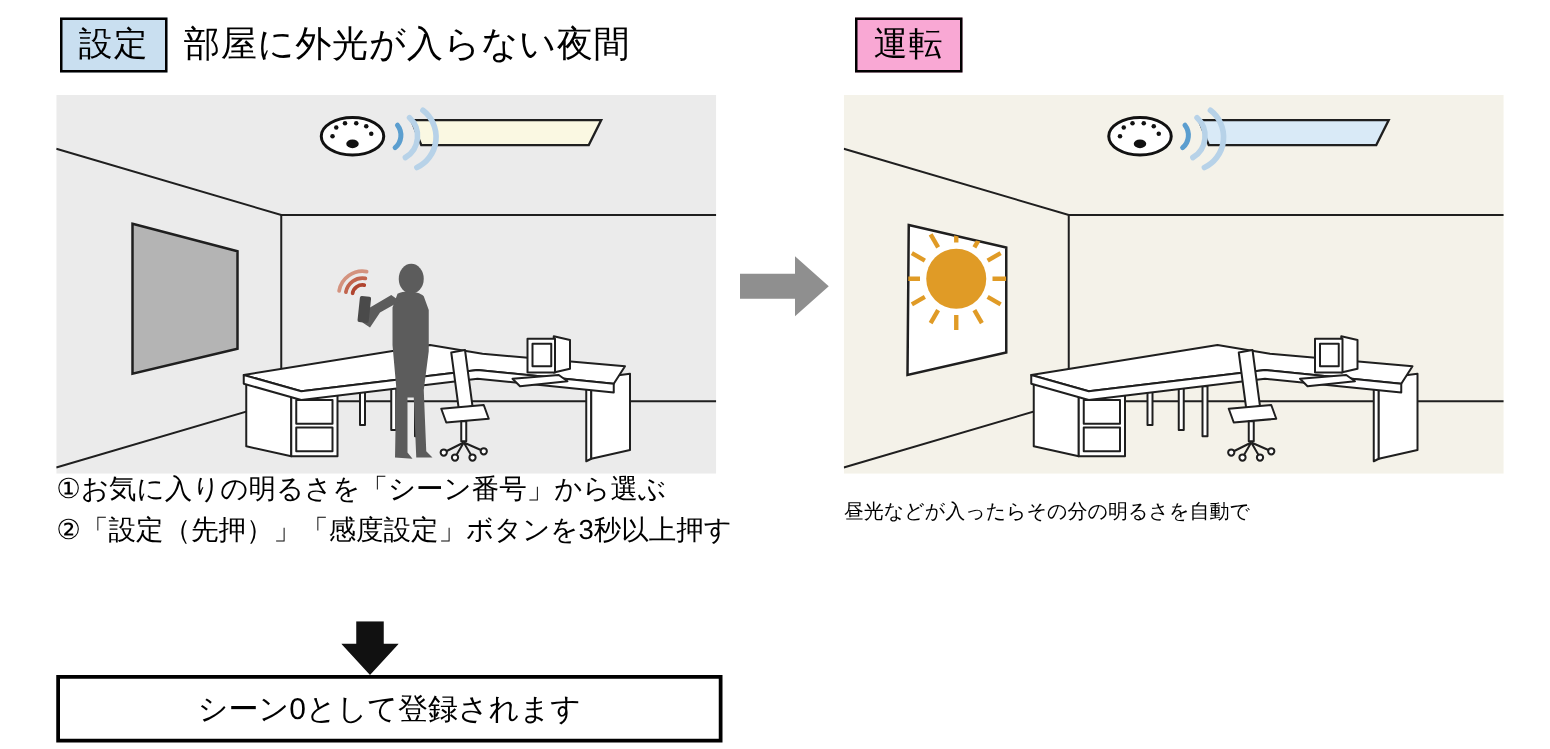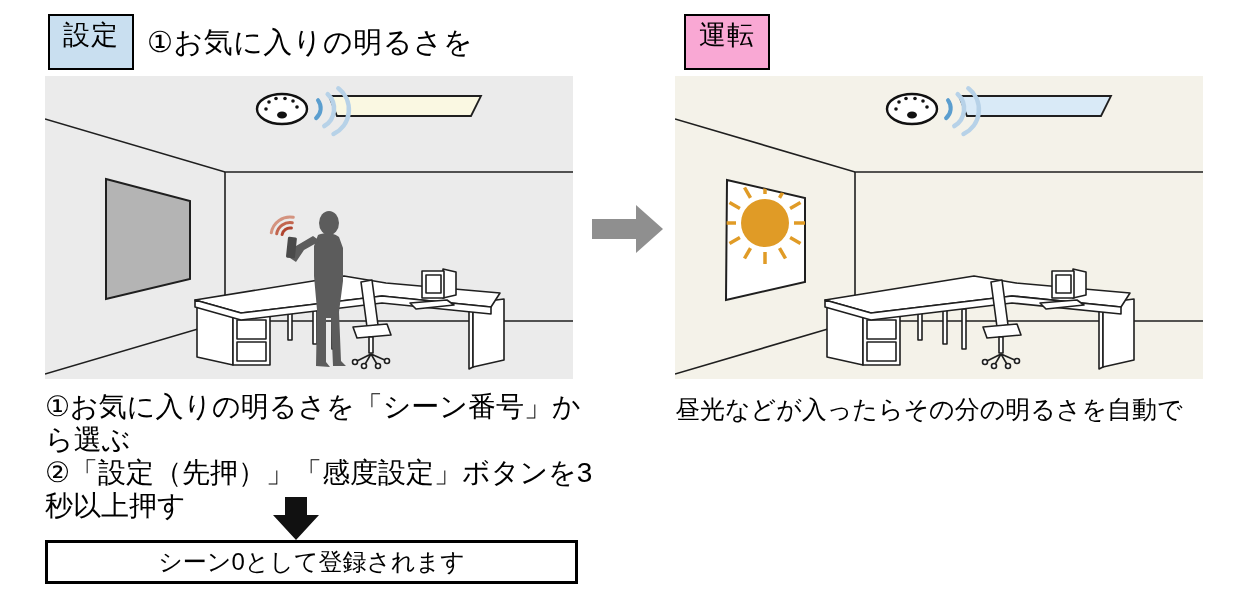--- a/index.html
+++ b/index.html
@@ -2,43 +2,43 @@
 <html><head>
 <meta charset="utf-8">
 <style>
   html,body{margin:0;padding:0;}
   body{
     width:1240px;height:599px;position:relative;background:#ffffff;overflow:hidden;
     font-family:"Liberation Sans","DejaVu Sans",sans-serif;color:#000;
   }
   .panel-header{position:absolute;display:flex;align-items:center;gap:13px;}
   .mode-badge{
-    display:inline-block;border:2.5px solid #000;padding:3px 13px 17px;
+    display:inline-block;border:2.5px solid #000;padding:3px 13px 5px;
     font-size:27px;line-height:32px;letter-spacing:1px;
   }
   .panel-title{font-size:29px;line-height:34px;letter-spacing:0.5px;}
   .room{position:absolute;width:528px;height:303px;}
   .room svg{display:block;width:100%;height:100%;}
-  .instructions{position:absolute;left:45px;top:390px;width:552px;font-size:28px;line-height:33px;}
+  .instructions{position:absolute;left:45px;top:374px;width:552px;font-size:22px;line-height:33px;}
   .instructions .indent{padding-left:24px;}
-  .description{position:absolute;left:675px;top:392px;width:550px;font-size:25px;line-height:35px;}
+  .description{position:absolute;left:675px;top:392px;width:550px;font-size:16px;line-height:35px;}
   .flow-arrow{position:absolute;left:592px;top:204px;width:72px;height:50px;}
   .down-arrow{position:absolute;left:273px;top:497px;width:46px;height:43px;}
   .result-box{
-    position:absolute;left:45px;top:540px;width:533px;height:44px;box-sizing:border-box;
+    position:absolute;left:45px;top:540px;width:533px;height:54px;box-sizing:border-box;
     border:3px solid #000;display:flex;align-items:center;justify-content:center;
     font-size:24px;
   }
 </style>
 </head>
 <body>
 
 <div class="panel-header" style="left:48px;top:14px;">
   <span class="mode-badge" style="background-color: rgb(201, 223, 240);">設定</span>
-  <span class="panel-title">①お気に入りの明るさを</span>
+  <span class="panel-title">部屋に外光が入らない夜間</span>
 </div>
 
 <div class="room" style="left:45px;top:76px;">
 <svg viewBox="0 0 528 303">
   <rect x="0" y="0" width="528" height="303" fill="#ebebeb"></rect>
   <g fill="none" stroke="#1f1f1f" stroke-width="1.6">
     <path d="M0,43 L180,96 L528,96"></path>
     <path d="M180,96 L180,245"></path>
     <path d="M528,245 L180,245 L0,298"></path>
   </g>

